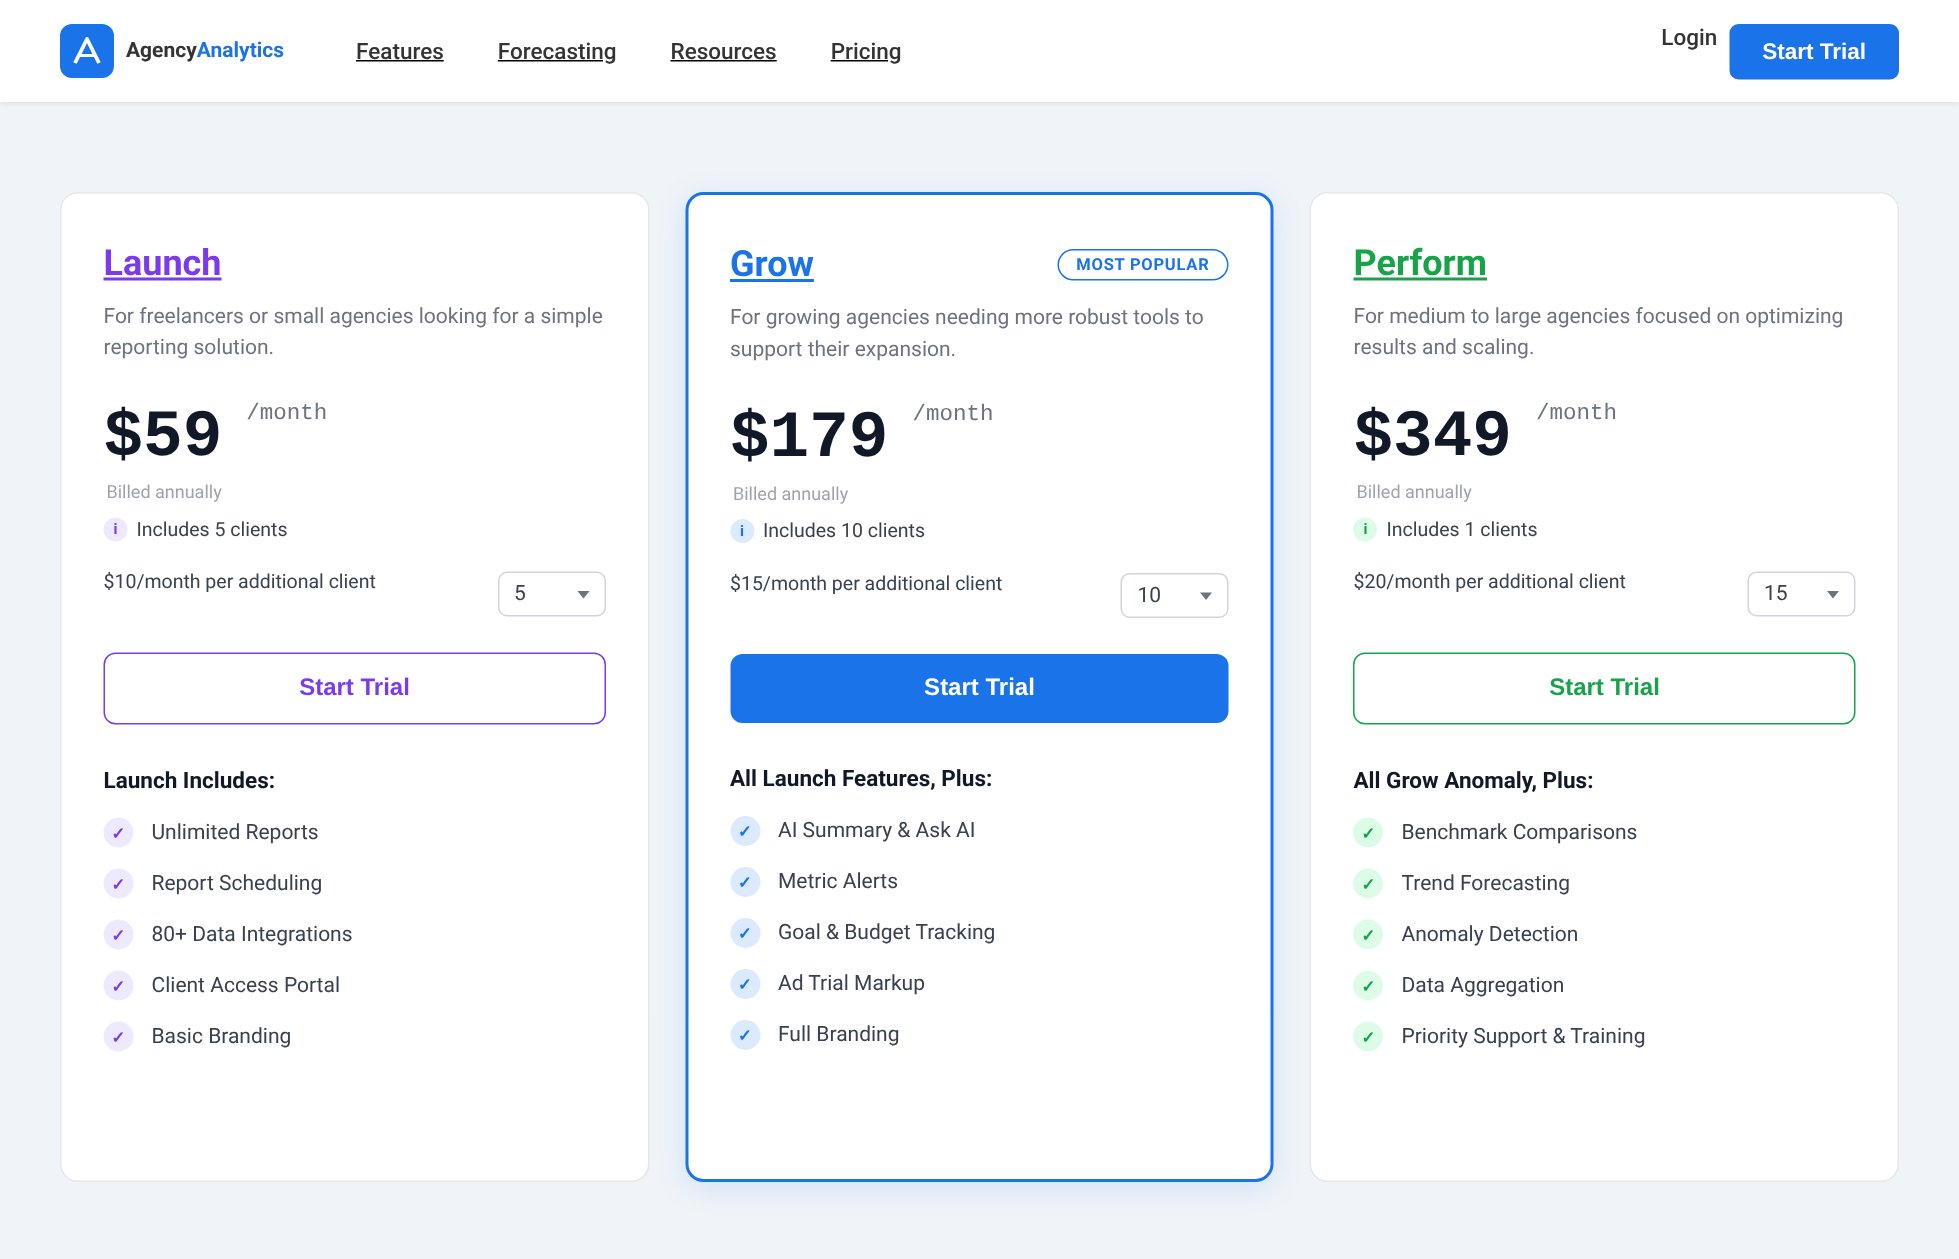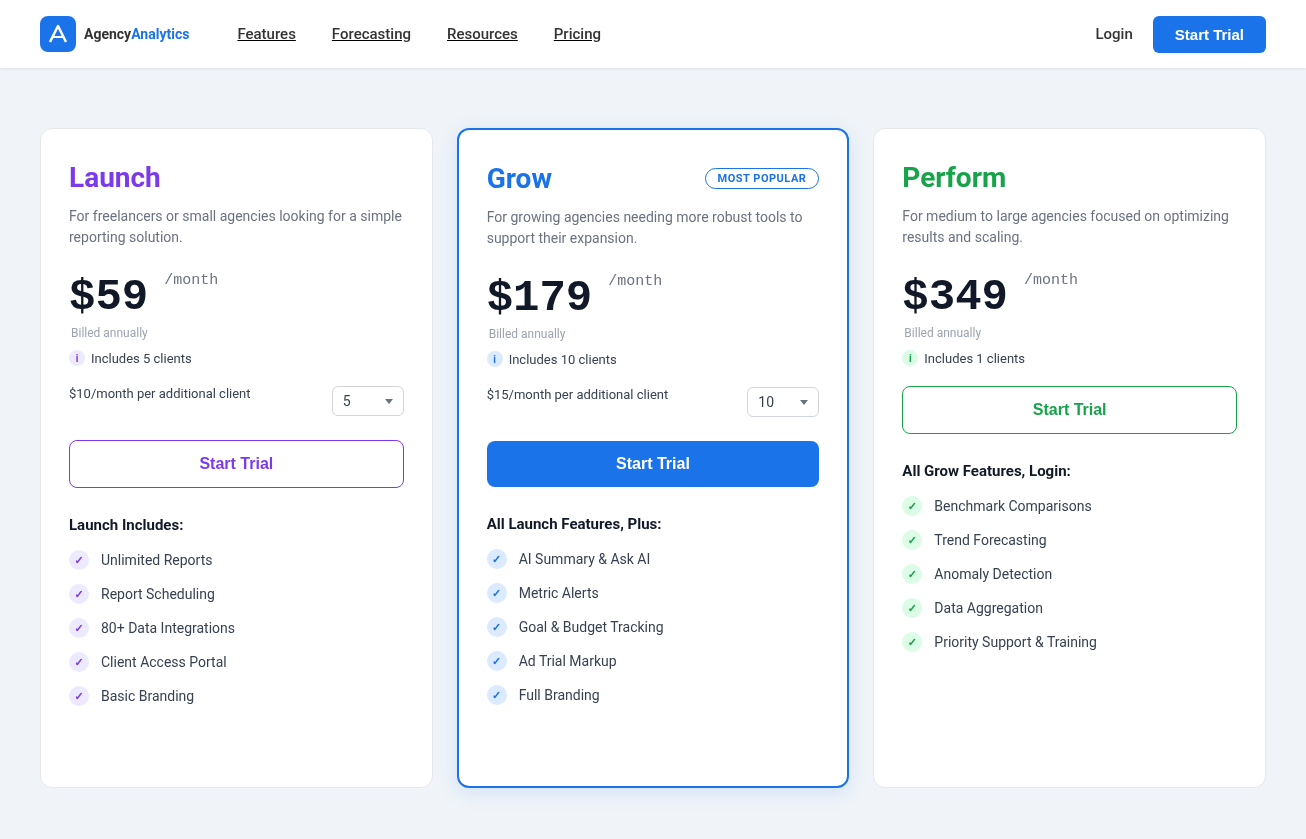--- a/index.html
+++ b/index.html
@@ -43,22 +43,21 @@
     }
     .nav-link {
       font-size: 15px;
       color: #333;
       text-decoration: none;
       font-weight: 500;
       cursor: pointer;
     }
     .nav-right {
       display: flex;
-      align-items: center;
-      gap: 20px;
+      gap: 8px;
     }
     .nav-login {
       font-size: 15px;
       color: #333;
       font-weight: 500;
       cursor: pointer;
     }
     .btn-start-trial-nav {
       background: #1a73e8;
       color: #fff;
@@ -98,22 +97,23 @@
     }
 
     .card-header {
       display: flex;
       align-items: center;
       justify-content: space-between;
       margin-bottom: 12px;
     }
 
     .plan-name {
-      font-size: 28px;
-      font-weight: 700;
+      font-size: 24px;
+      font-weight: 700;
+      text-decoration: underline;
     }
     .plan-name.launch { color: #7c3aed; }
     .plan-name.grow { color: #1a73e8; }
     .plan-name.perform { color: #16a34a; }
 
     .most-popular-badge {
       border: 1.5px solid #1a73e8;
       color: #1a73e8;
       border-radius: 20px;
       padding: 3px 12px;
@@ -411,22 +411,29 @@
       <p class="plan-desc">For medium to large agencies focused on optimizing results and scaling.</p>
       <div class="price-row">
         <span class="price-amount">$349</span>
         <span class="price-period">/month</span>
       </div>
       <div class="price-billed">Billed annually</div>
       <div class="includes-row">
         <span class="info-icon green">i</span>
         <span>Includes 1 clients</span>
       </div>
+      <div class="additional-client-row">
+        <span class="additional-client-text">$20/month per additional client</span>
+        <div class="client-selector">
+          <span>15</span>
+          <span class="chevron-down"></span>
+        </div>
+      </div>
       <button class="btn-start-perform">Start Trial</button>
-      <div class="features-title">All Grow Features, Login:</div>
+      <div class="features-title">All Grow Anomaly, Plus:</div>
       <div class="feature-item">
         <span class="check-icon green">✓</span>
         <span class="feature-text">Benchmark Comparisons</span>
       </div>
       <div class="feature-item">
         <span class="check-icon green">✓</span>
         <span class="feature-text">Trend Forecasting</span>
       </div>
       <div class="feature-item">
         <span class="check-icon green">✓</span>

